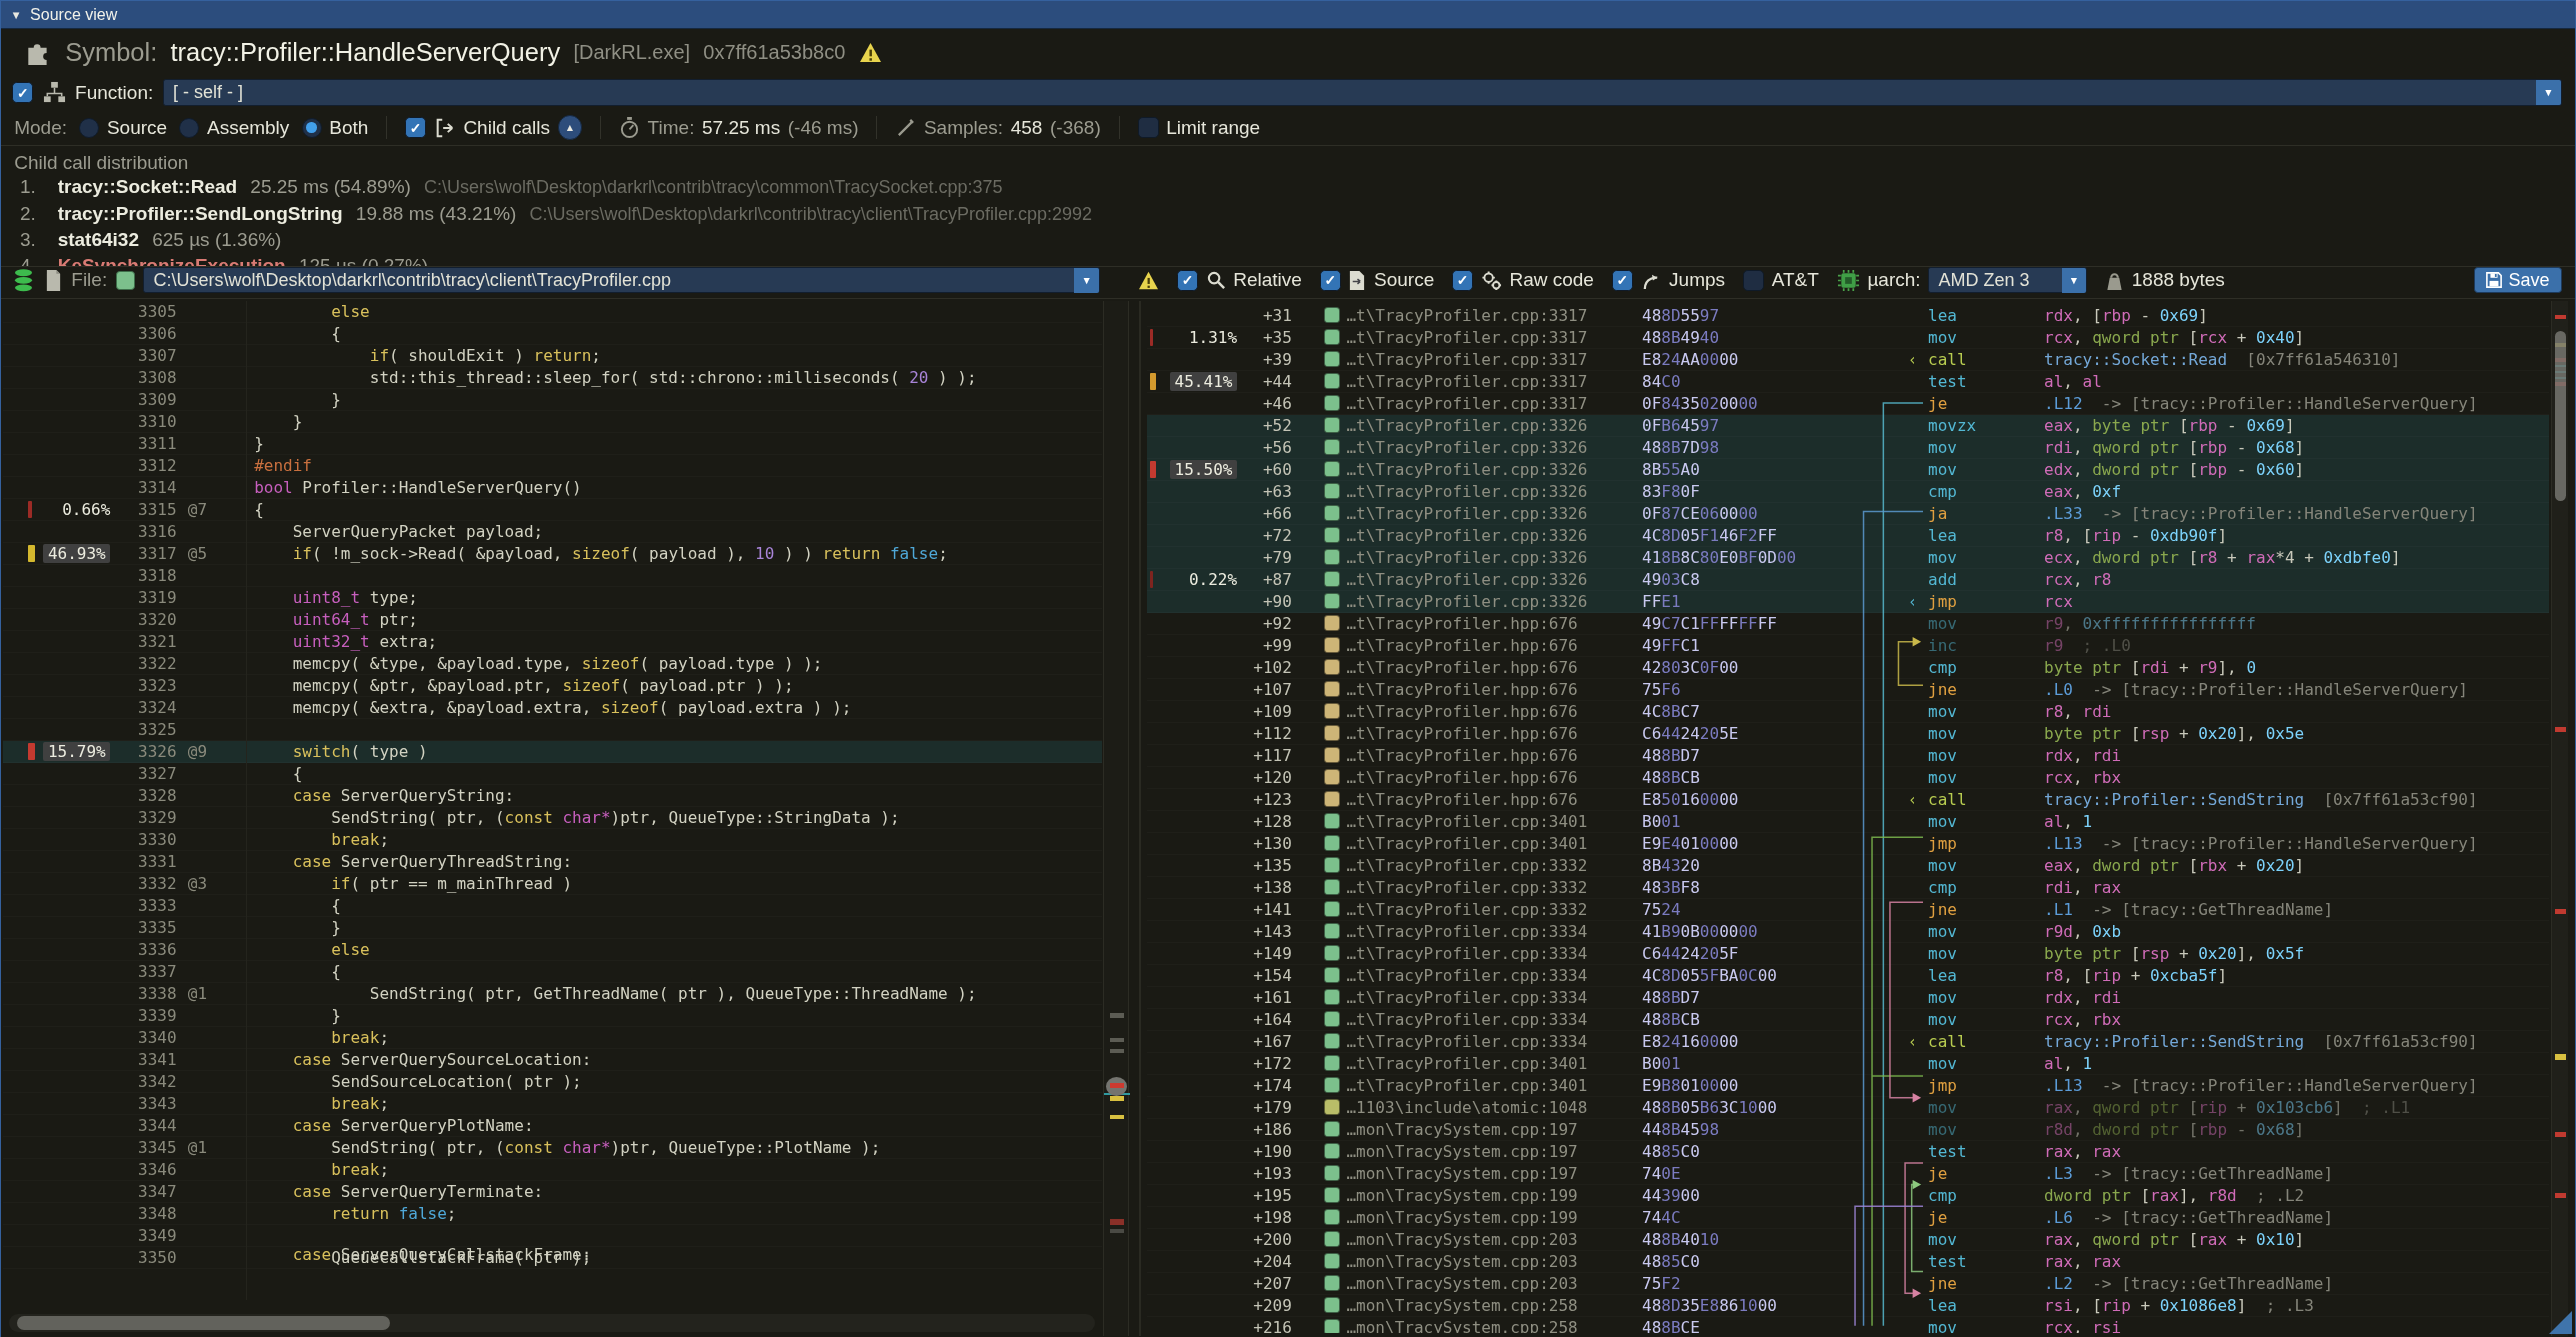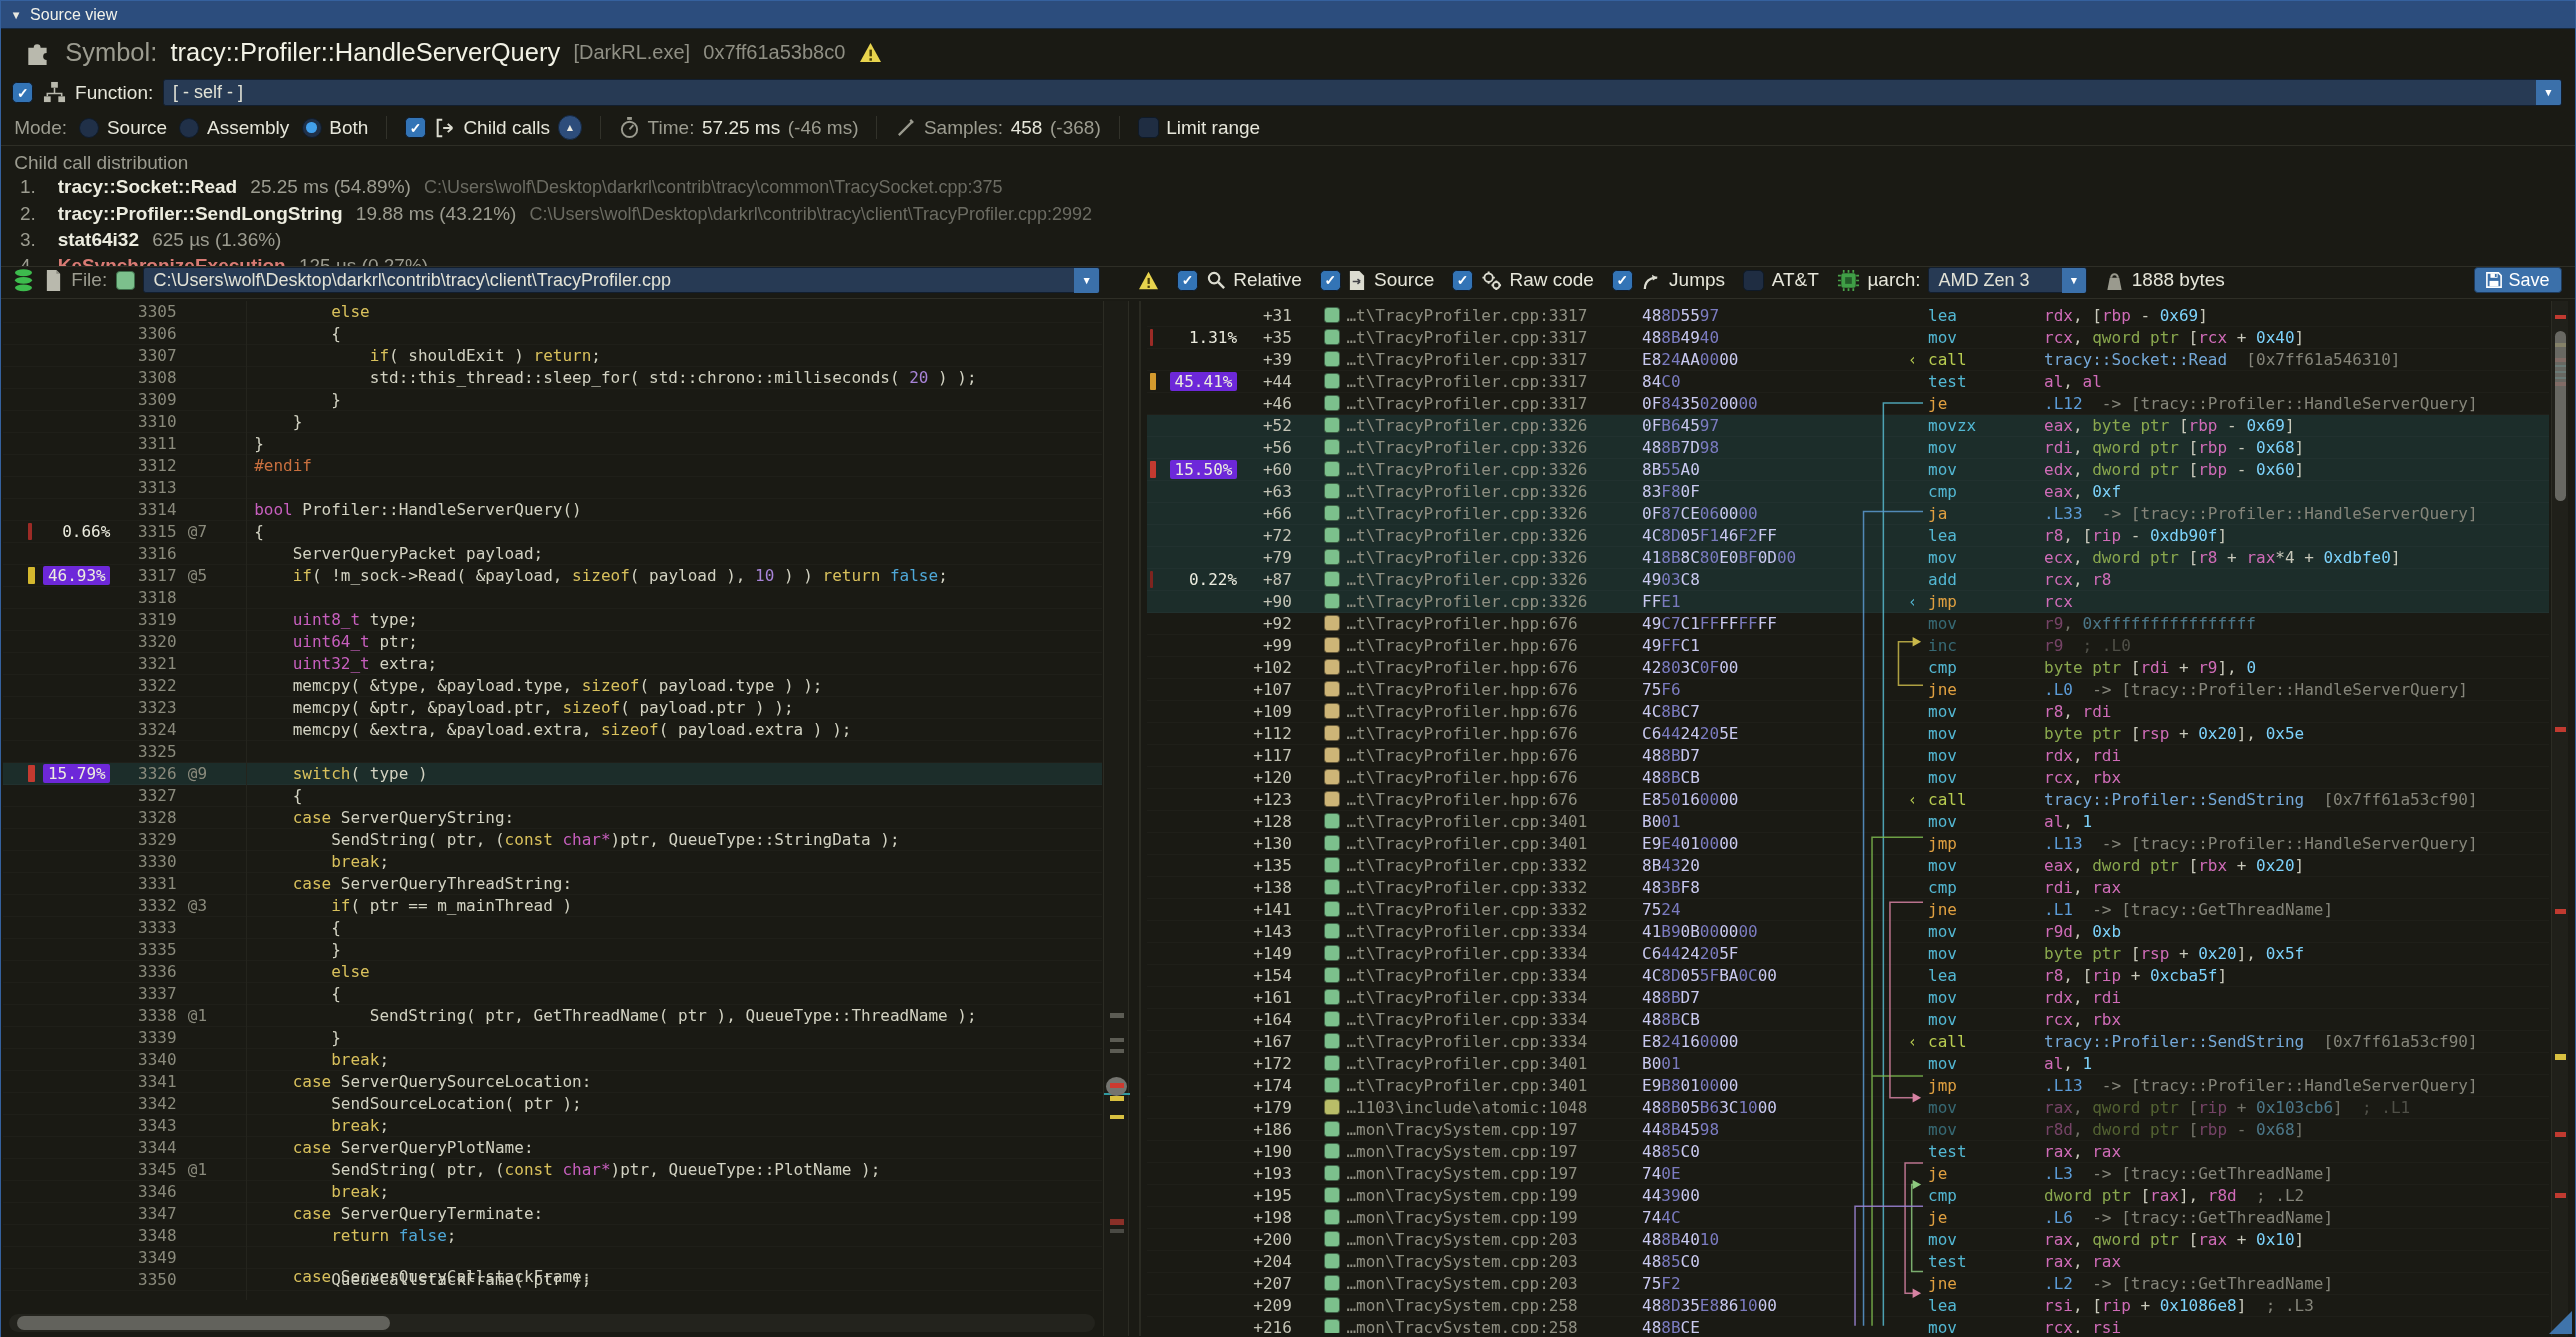--- a/index.html
+++ b/index.html
@@ -56,21 +56,21 @@
   .savebtn { display:flex; align-items:center; gap:6.6px; height:26.4px; background:#3b70aa; border:0.9px solid #1d3a5c; border-radius:3.8px; padding:0 11.3px; color:#fff; font-size:18px; }
   
   .main { position:absolute; left:0.9px; top:300px; right:0.9px; bottom:0.9px; }
   .mono { font-family:"DejaVu Sans Mono", monospace; }
   .srcpane { position:absolute; left:0.9px; top:0; width:1099px; height:1013px; overflow:hidden; }
   .srow { position:relative; display:flex; align-items:center; height:22px; padding-left:24.6px; font-size:16px; line-height:21px; border-bottom:0.9px solid rgba(255,255,255,0.025); white-space:pre; }
   .srow.hl, .arow.hl { background:rgba(46,150,160,0.16); }
   .sbar, .abar { position:absolute; top:1.9px; bottom:1.9px; border-radius:0.9px; }
   .sbar { left:25.5px; } .abar { left:2.8px; }
   .spct { width:83px; text-align:right; color:#ececdf; }
-  .pbox { background:#6d28d9; border-radius:1.9px; padding:0 4.7px; }
+  .pbox { background:#404040; border-radius:1.9px; padding:0 4.7px; }
   .sln { width:53px; margin-left:13.2px; text-align:right; color:#8a8a7c; }
   .sanno { width:55px; margin-left:11.3px; color:#8a8a7c; }
   .scode { margin-left:11.3px; }
   .src-vline { position:absolute; left:243px; top:0; height:999px; width:0.9px; background:#24241d; }
   .tk-p{color:#d2d2c2} .tk-k{color:#d9c15c} .tk-t{color:#c75fbe} .tk-n{color:#a884d8}
   .tk-s{color:#6f94dc} .tk-b{color:#4fa8d8} .tk-d{color:#c9703f}
   
   .src-strip { position:absolute; left:1101px; top:0; width:26.4px; height:1035px; background:#1c1c16; border-left:0.9px solid #2c2c24; border-right:0.9px solid #2c2c24; }
   .pane-div { position:absolute; left:1137px; top:0; width:1.9px; height:1035px; background:#2a2a22; }
   .mk { position:absolute; left:6.6px; width:13.2px; }
@@ -331,21 +331,20 @@
     <div class="srcpane mono">
       <div id="src-rows">
           <div class="srow"><span class="spct"></span><span class="sln">3305</span><span class="sanno"></span><span class="scode" style="padding-left: 8ch;"><span class="tk-k">else</span></span></div>
           <div class="srow"><span class="spct"></span><span class="sln">3306</span><span class="sanno"></span><span class="scode" style="padding-left: 8ch;"><span class="tk-p">{</span></span></div>
           <div class="srow"><span class="spct"></span><span class="sln">3307</span><span class="sanno"></span><span class="scode" style="padding-left: 12ch;"><span class="tk-k">if</span><span class="tk-p">( shouldExit ) </span><span class="tk-k">return</span><span class="tk-p">;</span></span></div>
           <div class="srow"><span class="spct"></span><span class="sln">3308</span><span class="sanno"></span><span class="scode" style="padding-left: 12ch;"><span class="tk-p">std::this_thread::sleep_for( std::chrono::milliseconds( </span><span class="tk-n">20</span><span class="tk-p"> ) );</span></span></div>
           <div class="srow"><span class="spct"></span><span class="sln">3309</span><span class="sanno"></span><span class="scode" style="padding-left: 8ch;"><span class="tk-p">}</span></span></div>
           <div class="srow"><span class="spct"></span><span class="sln">3310</span><span class="sanno"></span><span class="scode" style="padding-left: 4ch;"><span class="tk-p">}</span></span></div>
           <div class="srow"><span class="spct"></span><span class="sln">3311</span><span class="sanno"></span><span class="scode" style="padding-left: 0ch;"><span class="tk-p">}</span></span></div>
           <div class="srow"><span class="spct"></span><span class="sln">3312</span><span class="sanno"></span><span class="scode" style="padding-left: 0ch;"><span class="tk-d">#endif</span></span></div>
-          <div class="srow"><span class="spct"></span><span class="sln">3313</span><span class="sanno"></span><span class="scode" style="padding-left: 0ch;"></span></div>
           <div class="srow"><span class="spct"></span><span class="sln">3314</span><span class="sanno"></span><span class="scode" style="padding-left: 0ch;"><span class="tk-t">bool</span><span class="tk-p"> Profiler::HandleServerQuery()</span></span></div>
           <div class="srow"><span class="sbar" style="background: rgb(156, 43, 38); width: 3.8px;"></span><span class="spct"><span>0.66%</span></span><span class="sln">3315</span><span class="sanno">@7</span><span class="scode" style="padding-left: 0ch;"><span class="tk-p">{</span></span></div>
           <div class="srow"><span class="spct"></span><span class="sln">3316</span><span class="sanno"></span><span class="scode" style="padding-left: 4ch;"><span class="tk-p">ServerQueryPacket payload;</span></span></div>
           <div class="srow"><span class="sbar" style="background: rgb(212, 184, 46); width: 6.6px;"></span><span class="spct"><span class="pbox">46.93%</span></span><span class="sln">3317</span><span class="sanno">@5</span><span class="scode" style="padding-left: 4ch;"><span class="tk-k">if</span><span class="tk-p">( !m_sock-&gt;Read( &amp;payload, </span><span class="tk-k">sizeof</span><span class="tk-p">( payload ), </span><span class="tk-n">10</span><span class="tk-p"> ) ) </span><span class="tk-k">return</span><span class="tk-p"> </span><span class="tk-b">false</span><span class="tk-p">;</span></span></div>
           <div class="srow"><span class="spct"></span><span class="sln">3318</span><span class="sanno"></span><span class="scode" style="padding-left: 0ch;"></span></div>
           <div class="srow"><span class="spct"></span><span class="sln">3319</span><span class="sanno"></span><span class="scode" style="padding-left: 4ch;"><span class="tk-t">uint8_t</span><span class="tk-p"> type;</span></span></div>
           <div class="srow"><span class="spct"></span><span class="sln">3320</span><span class="sanno"></span><span class="scode" style="padding-left: 4ch;"><span class="tk-t">uint64_t</span><span class="tk-p"> ptr;</span></span></div>
           <div class="srow"><span class="spct"></span><span class="sln">3321</span><span class="sanno"></span><span class="scode" style="padding-left: 4ch;"><span class="tk-t">uint32_t</span><span class="tk-p"> extra;</span></span></div>
           <div class="srow"><span class="spct"></span><span class="sln">3322</span><span class="sanno"></span><span class="scode" style="padding-left: 4ch;"><span class="tk-p">memcpy( &amp;type, &amp;payload.type, </span><span class="tk-k">sizeof</span><span class="tk-p">( payload.type ) );</span></span></div>
           <div class="srow"><span class="spct"></span><span class="sln">3323</span><span class="sanno"></span><span class="scode" style="padding-left: 4ch;"><span class="tk-p">memcpy( &amp;ptr, &amp;payload.ptr, </span><span class="tk-k">sizeof</span><span class="tk-p">( payload.ptr ) );</span></span></div>

